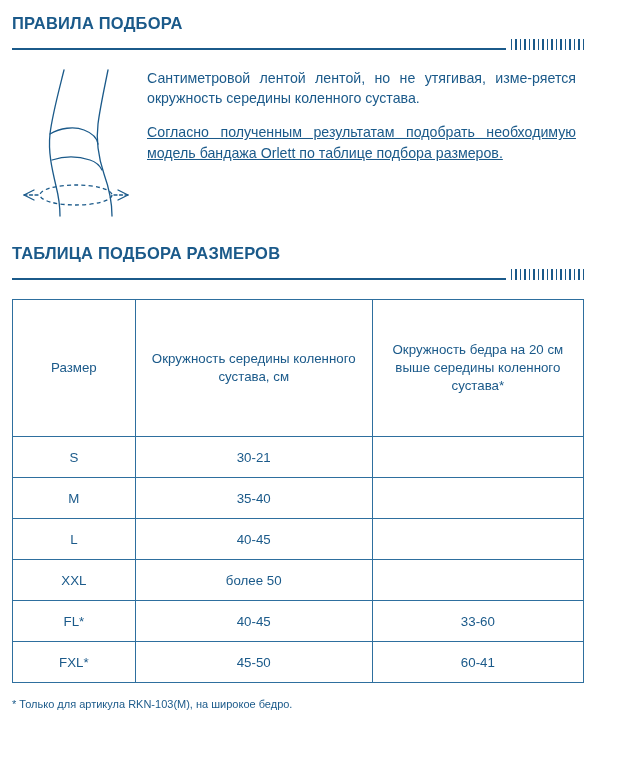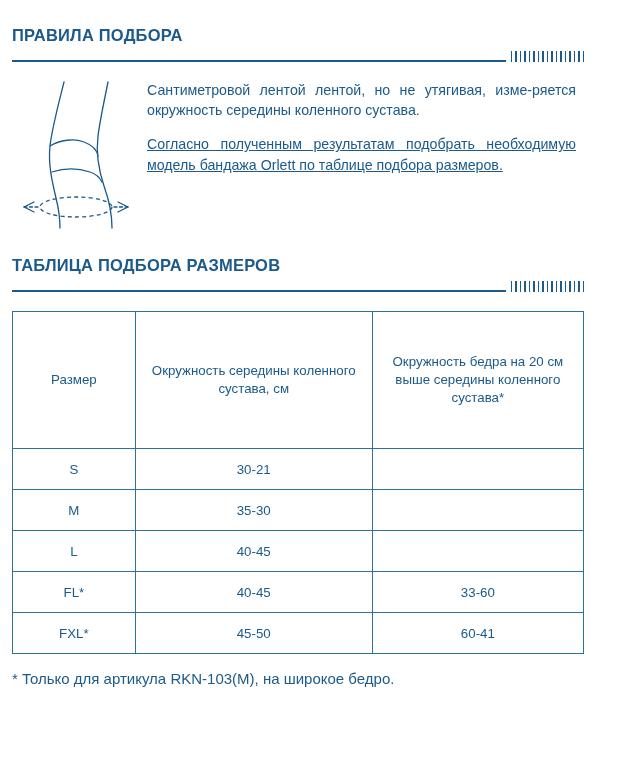--- a/index.html
+++ b/index.html
@@ -13,21 +13,21 @@
     font-family: "Liberation Sans", sans-serif;
     color: #1e5b8c;
     position: relative;
     overflow: hidden;
   }
   .page {
     position: relative;
     width: 596px;
     height: 758px;
     box-sizing: border-box;
-    padding: 12px 12px;
+    padding: 0 12px;
     border-radius: 24px;
   }
 
   
   .section-head {
     position: relative;
     padding-top: 14px;
   }
   .section-title {
     font-size: 16.5px;
@@ -114,21 +114,21 @@
     font-size: 13.3px;
     padding: 9px 6px;
     height: 22px;
   }
   col.c1 { width: 21.5%; }
   col.c2 { width: 41.5%; }
   col.c3 { width: 37%; }
 
   
   .footnote {
-    font-size: 15px;
+    font-size: 11px;
     line-height: 1.45;
     color: #1b5a8a;
     margin: 14px 0 0 0;
   }
 
   svg { display: block; }
 </style>
 </head>
 <body>
 
@@ -233,26 +233,31 @@
         </tr>
       </thead>
       <tbody>
         <tr>
           <td>S</td>
           <td>30-21</td>
           <td></td>
         </tr>
         <tr>
           <td>M</td>
-          <td>35-30</td>
+          <td>35-40</td>
           <td></td>
         </tr>
         <tr>
           <td>L</td>
           <td>40-45</td>
+          <td></td>
+        </tr>
+        <tr>
+          <td>XXL</td>
+          <td>более 50</td>
           <td></td>
         </tr>
         <tr>
           <td>FL*</td>
           <td>40-45</td>
           <td>33-60</td>
         </tr>
         <tr>
           <td>FXL*</td>
           <td>45-50</td>

